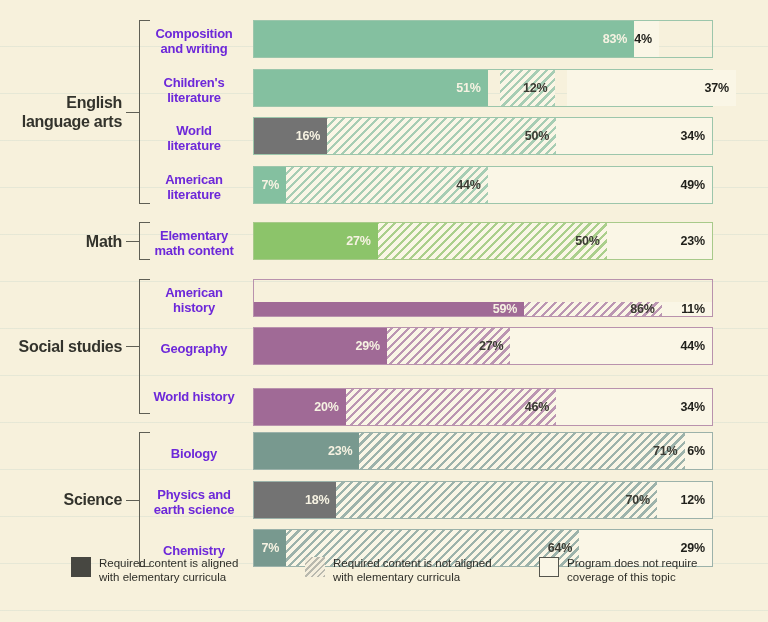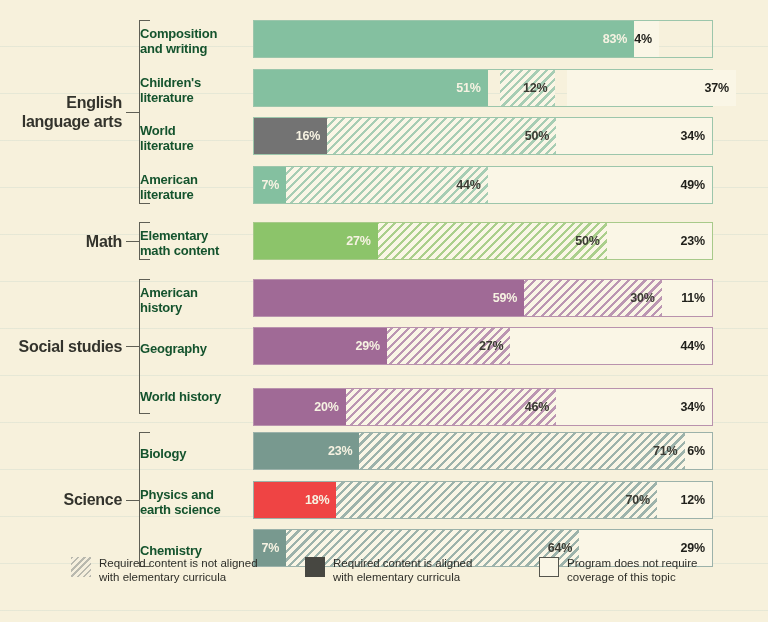--- a/index.html
+++ b/index.html
@@ -42,25 +42,25 @@
     left: 0;
     right: 0;
     height: 42px;
     display: flex;
     align-items: center;
   }
   .row-label {
     position: absolute;
     left: 140px;
     width: 108px;
-    text-align: left;
+    text-align: center;
     font-size: 13px;
     font-weight: bold;
     line-height: 15px;
-    color: #14532d;
+    color: #6d28d9;
     letter-spacing: -0.2px;
   }
 
   .bar-track {
     position: absolute;
     left: 253px;
     width: 460px;
     height: 38px;
     box-sizing: border-box;
     display: flex;
@@ -246,26 +246,26 @@
           <div class="seg seg-notaligned" style="flex: 0 0 50%; background-color: rgb(250, 246, 230); background-image: repeating-linear-gradient(-45deg, rgb(171, 207, 140) 0px, rgb(171, 207, 140) 2.2px, rgba(250, 246, 230, 0.95) 2.2px, rgba(250, 246, 230, 0.95) 6px);">
             <span class="seg-label">50%</span>
           </div>
           <div class="seg seg-none" style="flex: 0 0 23%;">
             <span class="seg-label">23%</span>
           </div>
         </div>
       </div>
       <div class="row" style="top: 278.5px;">
         <div class="row-label">American<br>history</div>
-        <div class="bar-track" style="top: 0px; border: 1px solid rgb(185, 146, 173);">
+        <div class="bar-track" style="top: 0px; border: 1px solid rgb(185, 146, 173); align-items: flex-end;">
           <div class="seg seg-aligned" style="flex: 0 0 59%; background: rgb(160, 106, 150);">
             <span class="seg-label">59%</span>
           </div>
           <div class="seg seg-notaligned" style="flex: 0 0 30%; background-color: rgb(250, 246, 230); background-image: repeating-linear-gradient(-45deg, rgb(187, 150, 178) 0px, rgb(187, 150, 178) 2.2px, rgba(250, 246, 230, 0.95) 2.2px, rgba(250, 246, 230, 0.95) 6px);">
-            <span class="seg-label">30%</span>
+            <span class="seg-label">86%</span>
           </div>
           <div class="seg seg-none" style="flex: 0 0 11%;">
             <span class="seg-label">11%</span>
           </div>
         </div>
       </div>
       <div class="row" style="top: 327px;">
         <div class="row-label">Geography</div>
         <div class="bar-track" style="top: 0px; border: 1px solid rgb(185, 146, 173);">
           <div class="seg seg-aligned" style="flex: 0 0 29%; background: rgb(160, 106, 150);">
@@ -303,21 +303,21 @@
             <span class="seg-label">71%</span>
           </div>
           <div class="seg seg-none" style="flex: 0 0 6%;">
             <span class="seg-label">6%</span>
           </div>
         </div>
       </div>
       <div class="row" style="top: 480.5px;">
         <div class="row-label">Physics and<br>earth science</div>
         <div class="bar-track" style="top: 0px; border: 1px solid rgb(156, 178, 170);">
-          <div class="seg seg-aligned" style="flex: 0 0 18%; background: #ef4444;">
+          <div class="seg seg-aligned" style="flex: 0 0 18%; background: #737373;">
             <span class="seg-label">18%</span>
           </div>
           <div class="seg seg-notaligned" style="flex: 0 0 70%; background-color: rgb(250, 246, 230); background-image: repeating-linear-gradient(-45deg, rgb(157, 179, 171) 0px, rgb(157, 179, 171) 2.2px, rgba(250, 246, 230, 0.95) 2.2px, rgba(250, 246, 230, 0.95) 6px); text-align: right;">
             <span class="seg-label">70%</span>
           </div>
           <div class="seg seg-none" style="flex: 0 0 12%;">
             <span class="seg-label">12%</span>
           </div>
         </div>
       </div>
@@ -332,25 +332,25 @@
           </div>
           <div class="seg seg-none" style="flex: 0 0 29%;">
             <span class="seg-label">29%</span>
           </div>
         </div>
       </div>
     </div>
 
   <div id="legend">
       <div class="legend-item">
+        <div class="legend-swatch sw-aligned"></div>
+        <div class="legend-text">Required content is aligned with elementary curricula</div>
+      </div>
+      <div class="legend-item">
         <div class="legend-swatch sw-notaligned"></div>
         <div class="legend-text">Required content is not aligned with elementary curricula</div>
-      </div>
-      <div class="legend-item">
-        <div class="legend-swatch sw-aligned"></div>
-        <div class="legend-text">Required content is aligned with elementary curricula</div>
       </div>
       <div class="legend-item">
         <div class="legend-swatch sw-none"></div>
         <div class="legend-text">Program does not require coverage of this topic</div>
       </div>
     </div>
 </div>
 
 </body></html>

